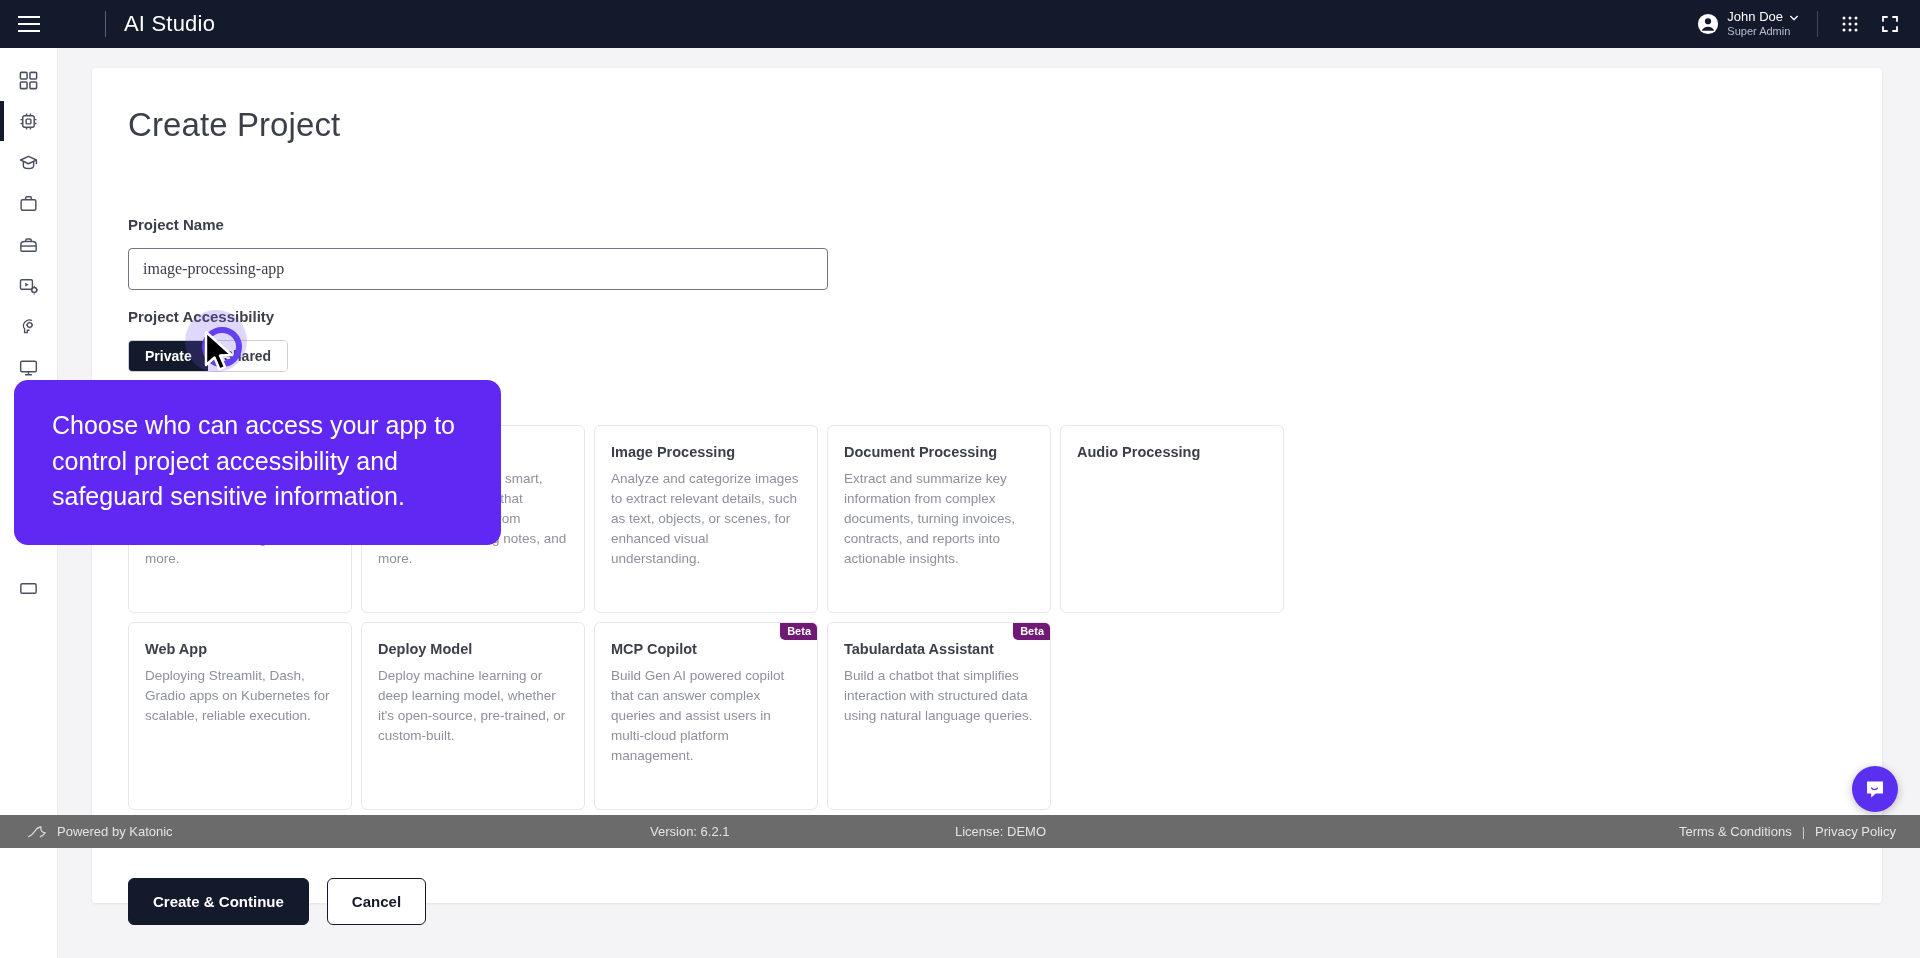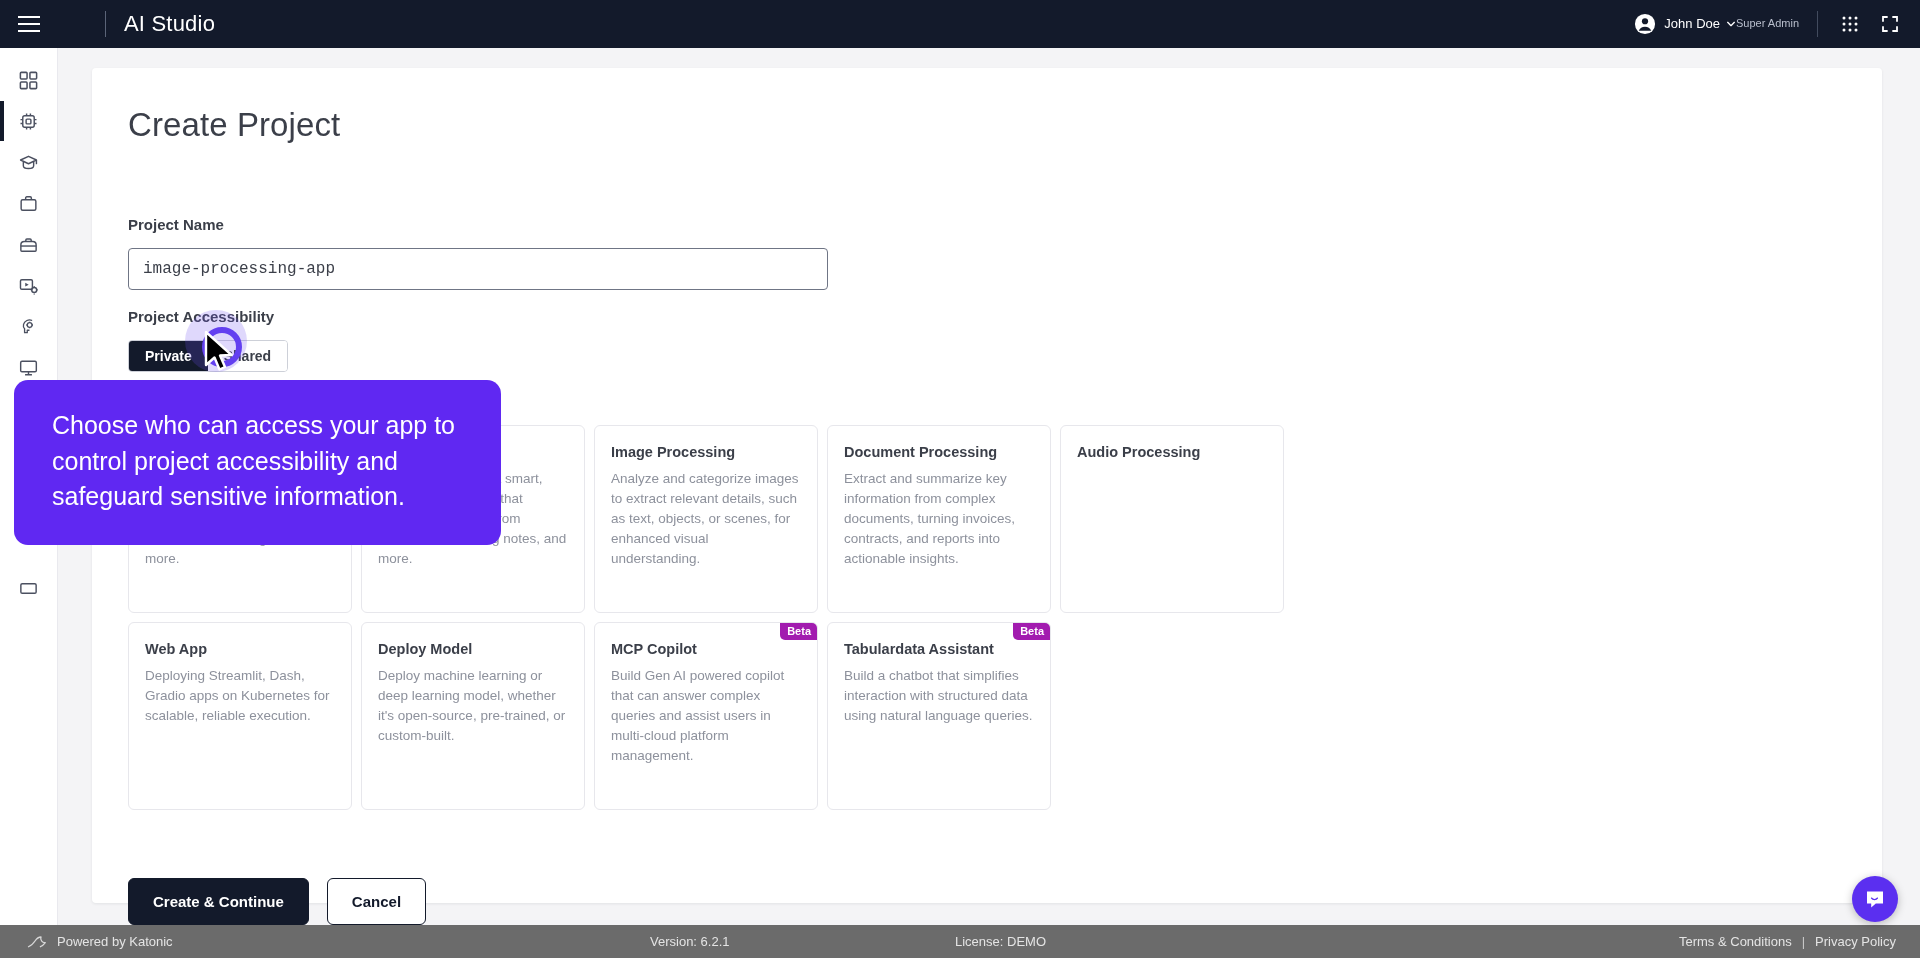--- a/index.html
+++ b/index.html
@@ -3,21 +3,21 @@
 <meta charset="utf-8">
 <title>AI Studio — Create Project</title>
 <style>
   * { box-sizing: border-box; margin: 0; padding: 0; }
   html, body {
     width: 1920px; height: 958px;
     font-family: "Liberation Sans", sans-serif;
     background: #ffffff;
     overflow: hidden;
   }
-  .app { position: relative; width: 1920px; height: 958px; }
+  .app { position: relative; width: 1920px; height: 848px; }
 
   
   .topbar {
     position: absolute; top: 0; left: 0; width: 1920px; height: 48px;
     background: #131a2b; display: flex; align-items: center; z-index: 40;
   }
   .hamburger {
     width: 58px; height: 48px; display: flex; flex-direction: column;
     align-items: center; justify-content: center; gap: 5px; cursor: pointer;
   }
@@ -27,21 +27,21 @@
   }
   .brand-title {
     color: #ffffff; font-size: 22px; font-weight: 400; margin-left: 18px;
     letter-spacing: .2px;
   }
   .topbar-right {
     margin-left: auto; display: flex; align-items: center; height: 48px; padding-right: 20px;
   }
   .user-chip { display: flex; align-items: center; gap: 8px; cursor: pointer; }
   .avatar-ic { width: 22px; height: 22px; }
-  .user-names { display: flex; line-height: 1.15; }
+  .user-names { display: flex; flex-direction: column; line-height: 1.15; }
   .user-name-row { display: flex; align-items: center; gap: 6px; }
   .user-name { color: #ffffff; font-size: 13px; }
   .user-role { color: #b9bfcd; font-size: 11px; }
   .chev { width: 10px; height: 10px; }
   .tb-sep { width: 1px; height: 26px; background: #424b5e; margin: 0 18px; }
   .grid-ic, .full-ic { width: 20px; height: 20px; cursor: pointer; margin-left: 4px; }
   .full-ic { margin-left: 20px; }
 
   
   .rail {
@@ -72,21 +72,21 @@
     position: absolute; left: 36px; top: 38px;
     font-size: 33px; font-weight: 400; color: #3b3f49; letter-spacing: .1px;
   }
   .field-label {
     font-size: 15px; font-weight: 700; color: #3b3f49;
   }
   .lbl-name { position: absolute; left: 36px; top: 148px; }
   .name-input {
     position: absolute; left: 36px; top: 180px; width: 700px; height: 42px;
     border: 1px solid #6f7585; border-radius: 4px; padding: 0 14px;
-    font-family: Liberation Mono, monospace; font-size: 16px; color: #3b3f49;
+    font-family: Liberation Serif, serif; font-size: 16px; color: #3b3f49;
     background: #fff; outline: none;
   }
   .lbl-access { position: absolute; left: 36px; top: 240x; }
   .lbl-access { top: 240px; }
   .seg {
     position: absolute; left: 36px; top: 272px; height: 32px;
     display: flex; border: 1px solid #cdd0d8; border-radius: 4px; overflow: hidden;
   }
   .seg-btn {
     padding: 3px 16px; height: 30px; display: flex; align-items: center;
@@ -102,21 +102,21 @@
     display: grid; grid-template-columns: repeat(5, 224px); gap: 9px;
   }
   .tcard {
     position: relative; height: 188px; background: #fff;
     border: 1px solid #e7e7ec; border-radius: 6px; padding: 18px 16px 14px 16px;
     cursor: pointer; overflow: hidden;
   }
   .tcard-title { font-size: 14.5px; font-weight: 700; color: #3b3f49; margin-bottom: 9px; }
   .tcard-desc { font-size: 13.5px; line-height: 1.48; color: #8d919c; }
   .beta {
-    position: absolute; right: -1px; top: -1px; background: #a21caf; color: #fff;
+    position: absolute; right: -1px; top: -1px; background: #701a75; color: #fff;
     font-size: 11px; font-weight: 700; padding: 3px 7px; border-radius: 0 5px 0 5px; margin-left: 32px;
   }
 
   
   .actions { position: absolute; left: 36px; top: 810px; display: flex; gap: 18px; }
   .btn {
     height: 47px; border-radius: 6px; font-size: 15px; font-weight: 700;
     font-family: "Liberation Sans", sans-serif; cursor: pointer; padding: 0 24px;
     display: flex; align-items: center; justify-content: center;
   }

